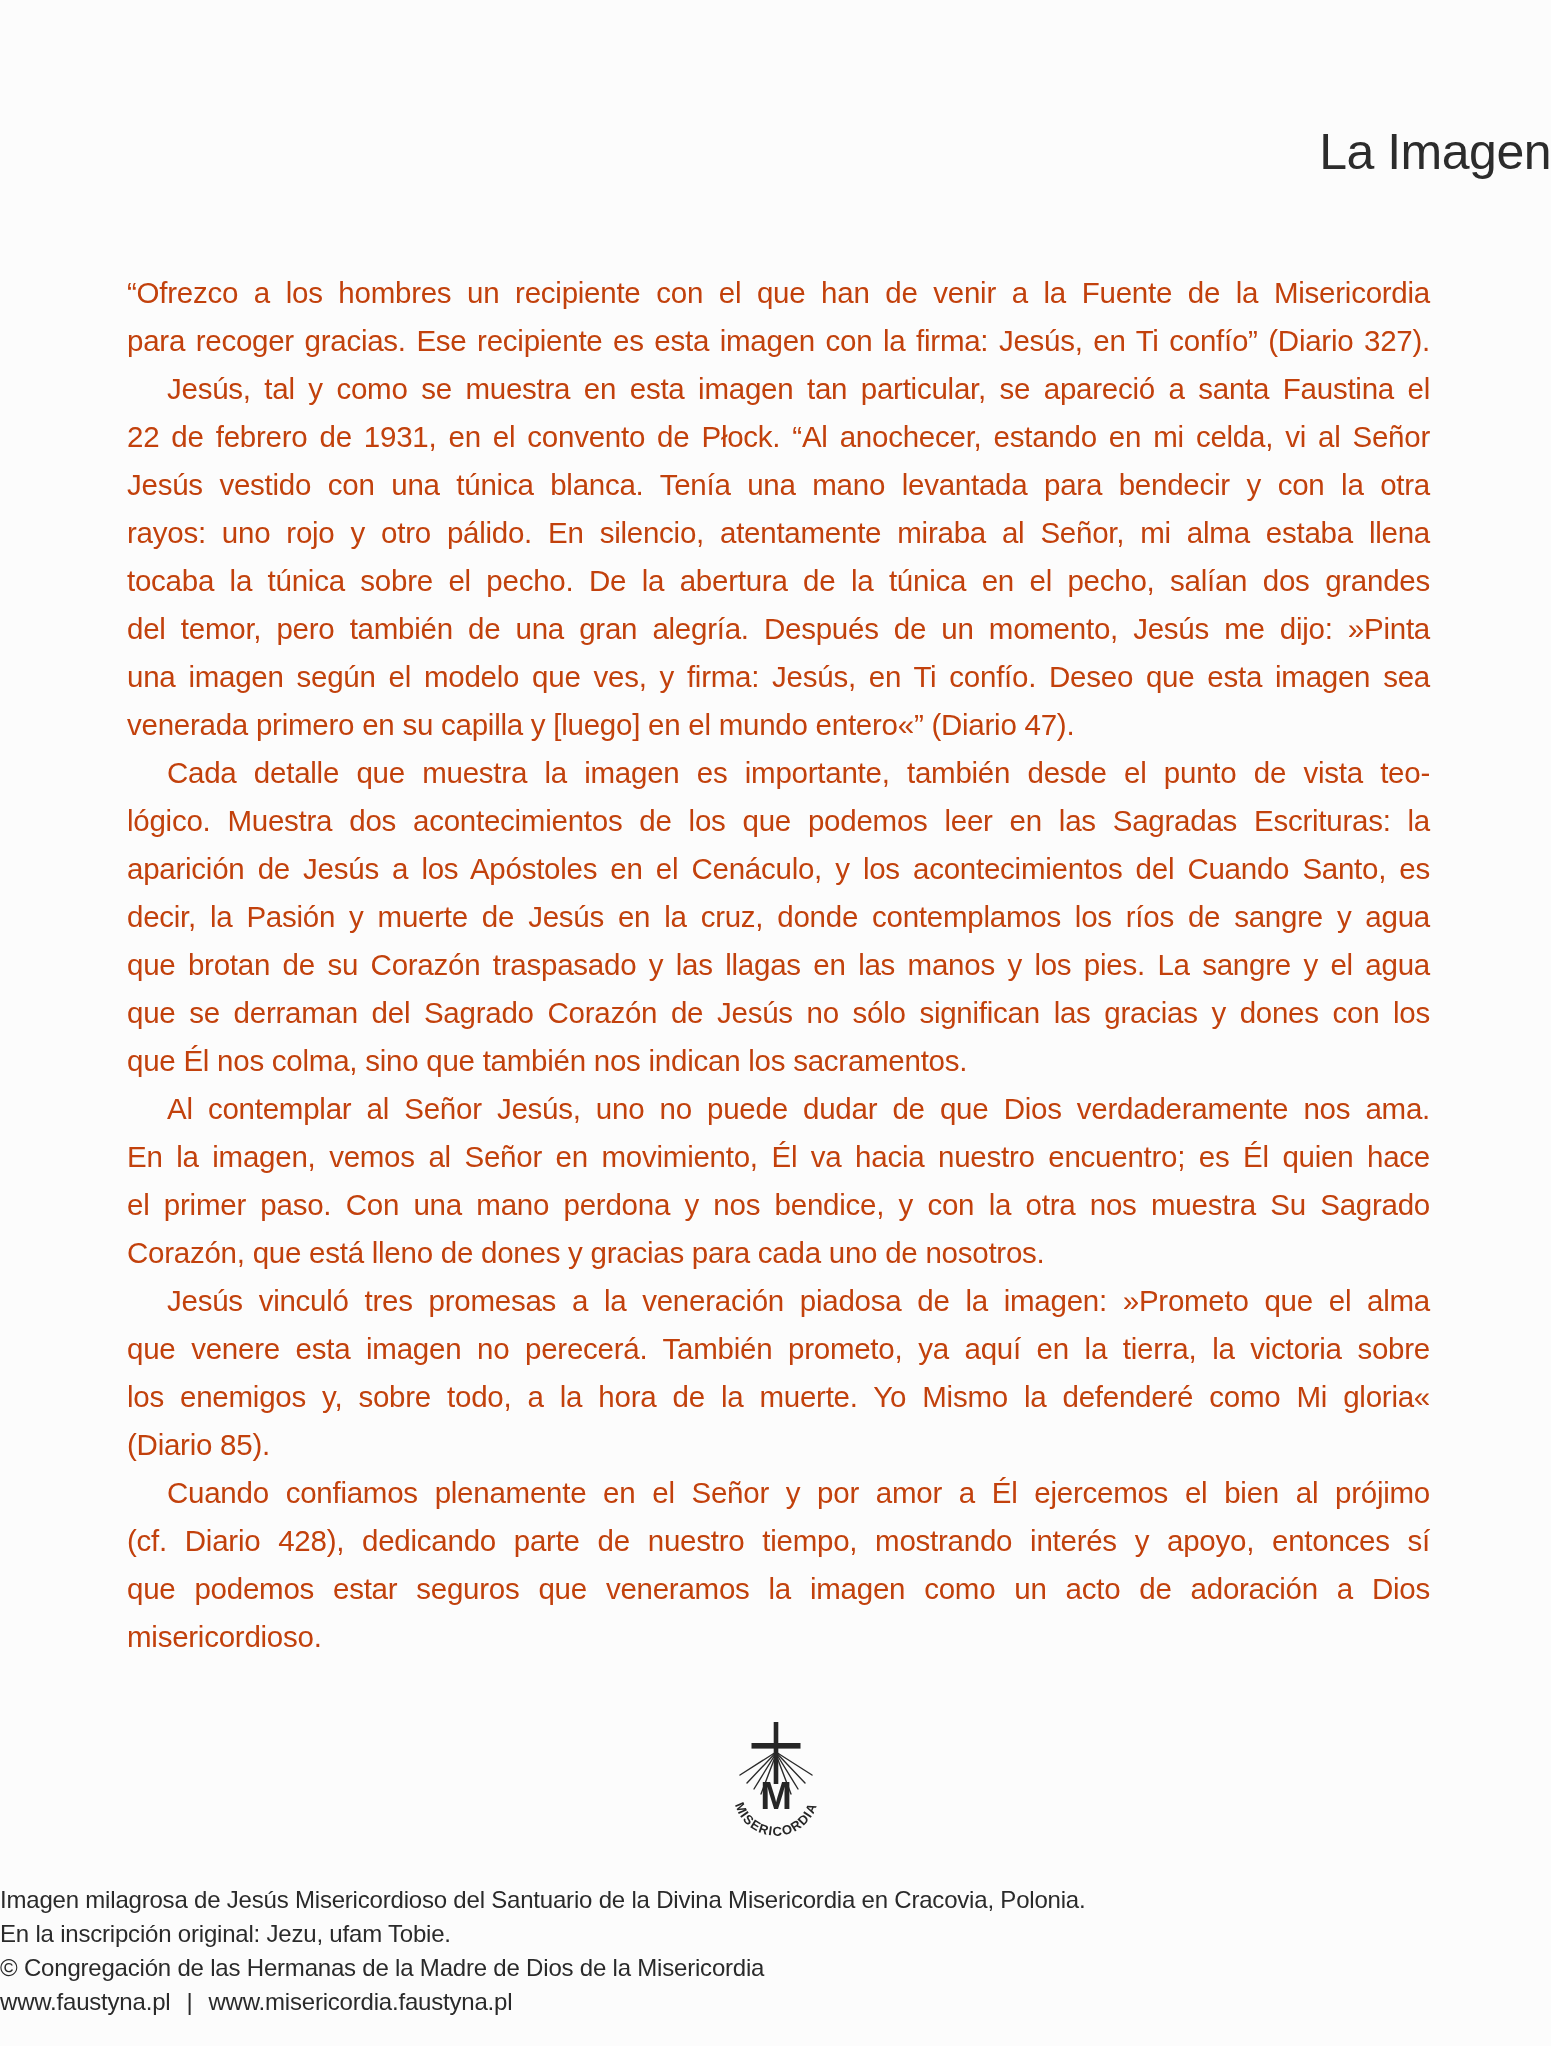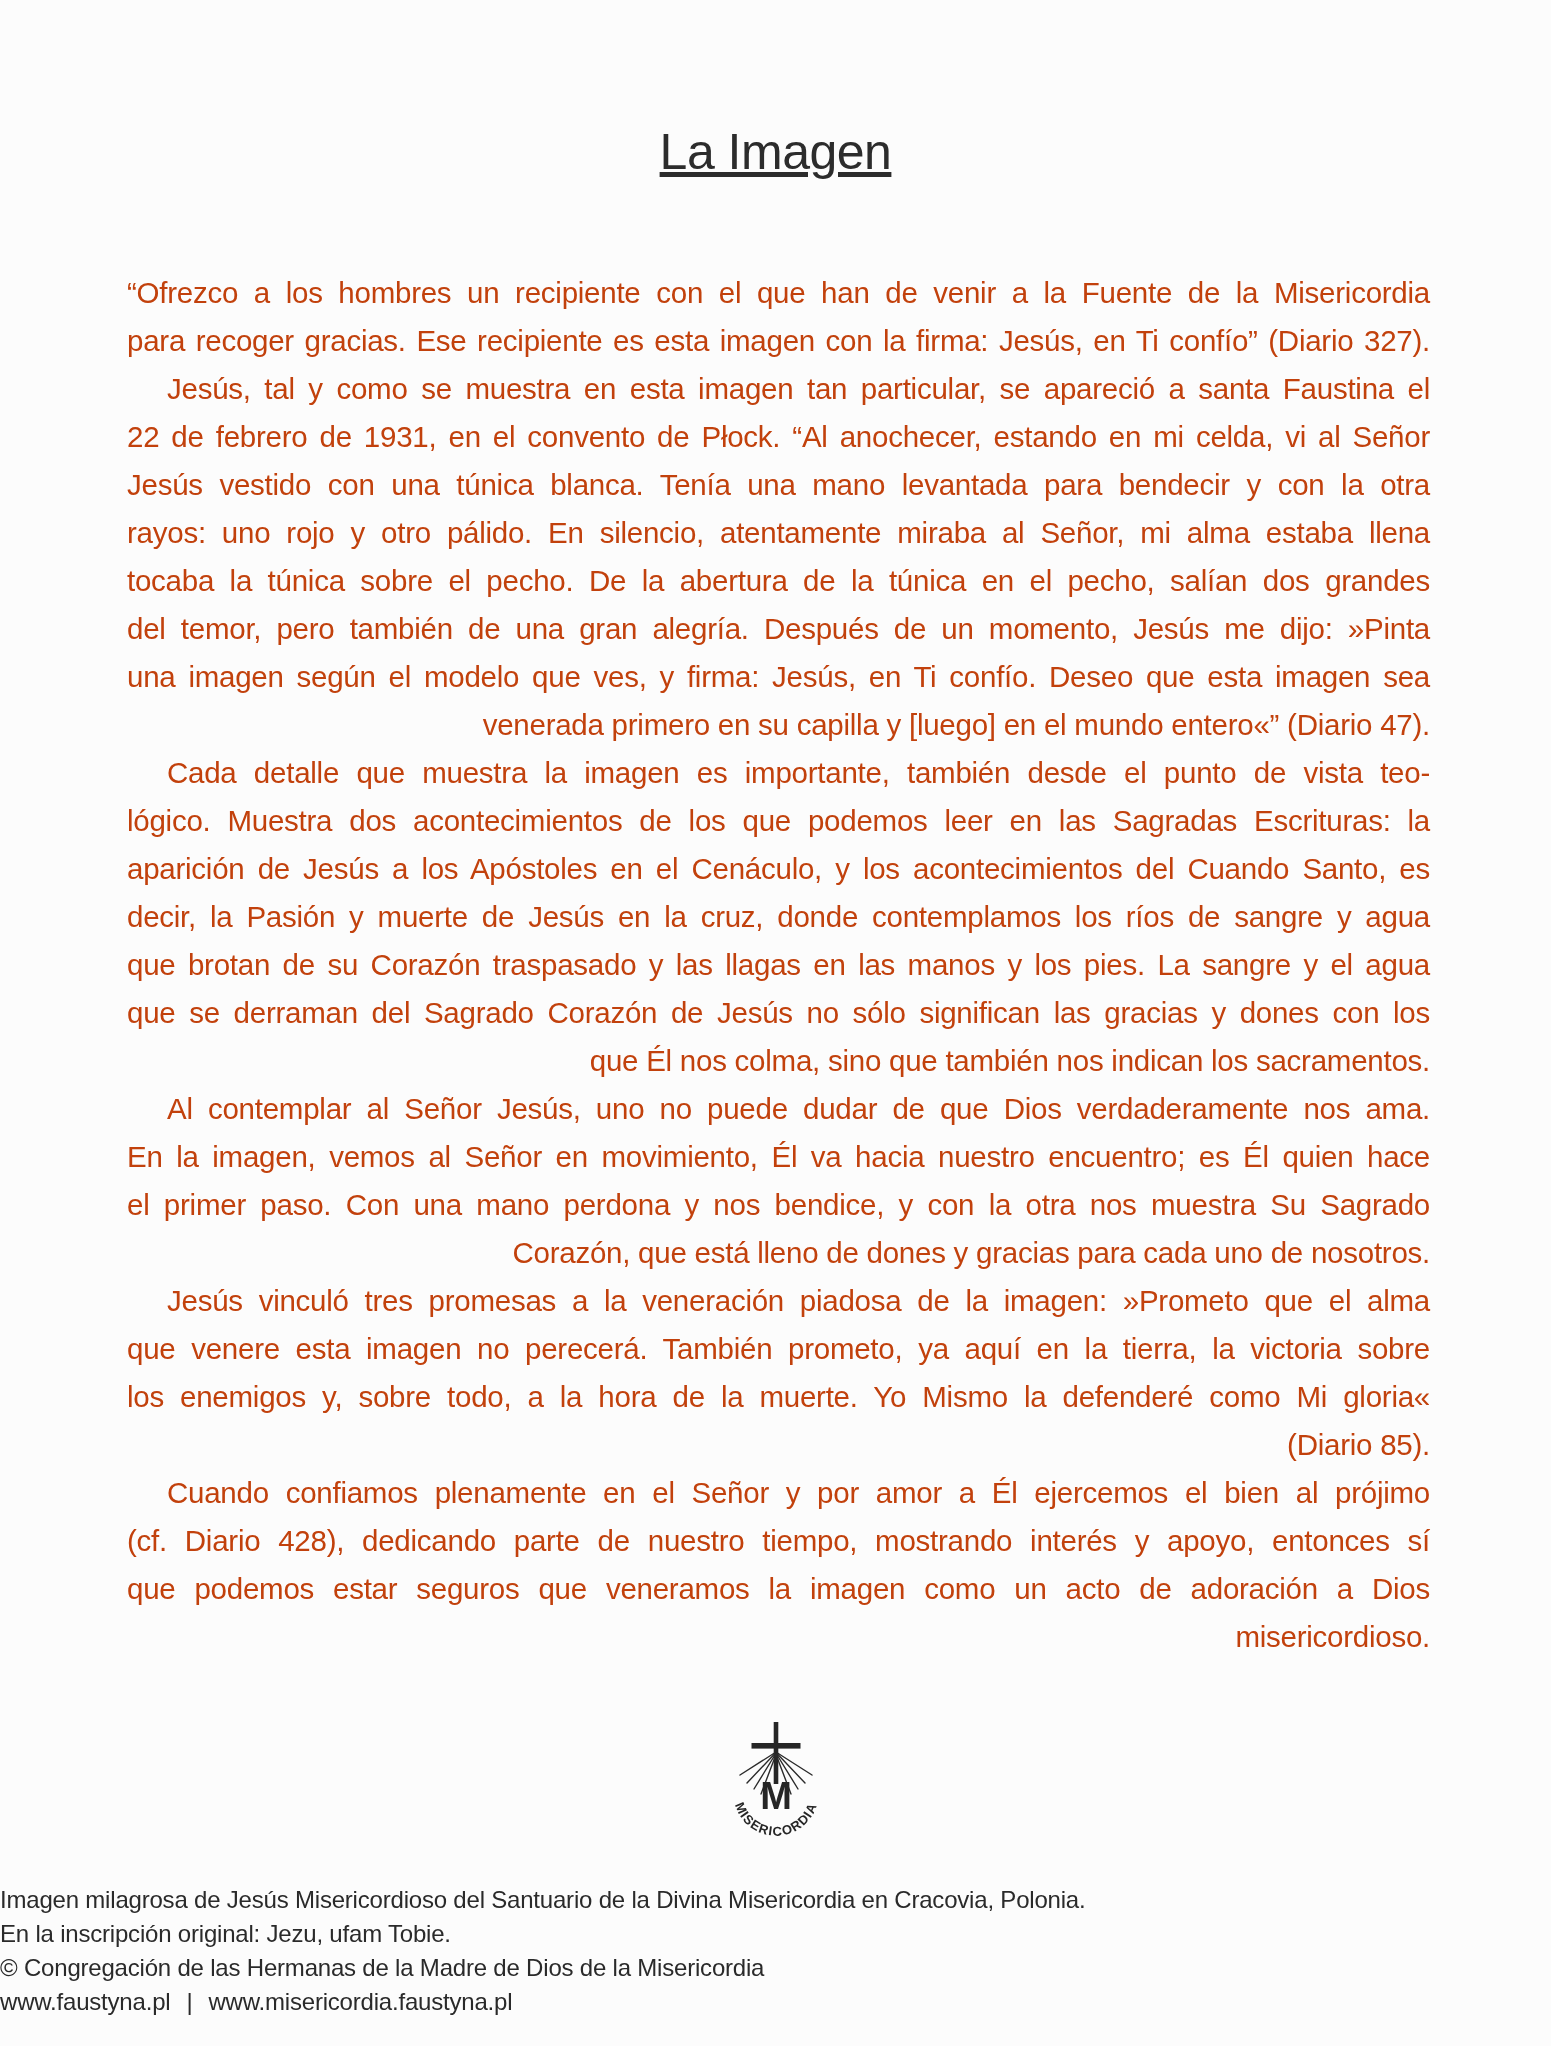--- a/index.html
+++ b/index.html
@@ -11,34 +11,33 @@
     overflow: hidden;
     position: relative;
   }
   .page { width: 1551px; height: 2046px; }
   .title {
     margin: 123px 0 0 0;
     line-height: 58px;
     font-size: 50px;
     font-weight: 400;
     letter-spacing: -0.5px;
-    text-align: center;
+    text-align: right;
     color: #2c2c2c;
-    text-decoration: underline;
   }
   .article {
     margin: 88px 0 0 127px;
     width: 1303px;
     font-size: 29.5px;
     line-height: 48px;
     letter-spacing: -0.25px;
     color: #c2410c;
   }
   .paragraph { margin: 0; }
-  .line { text-align: right; white-space: normal; }
+  .line { text-align: left; white-space: normal; }
   .line.j { text-align: justify; text-align-last: justify; }
   .line.indent { padding-left: 40px; }
   .logo {
     display: block;
     margin: 47px auto 0 auto;
   }
   .logo text {
     font-family: "Liberation Sans", "DejaVu Sans", sans-serif;
     fill: #262626;
   }

